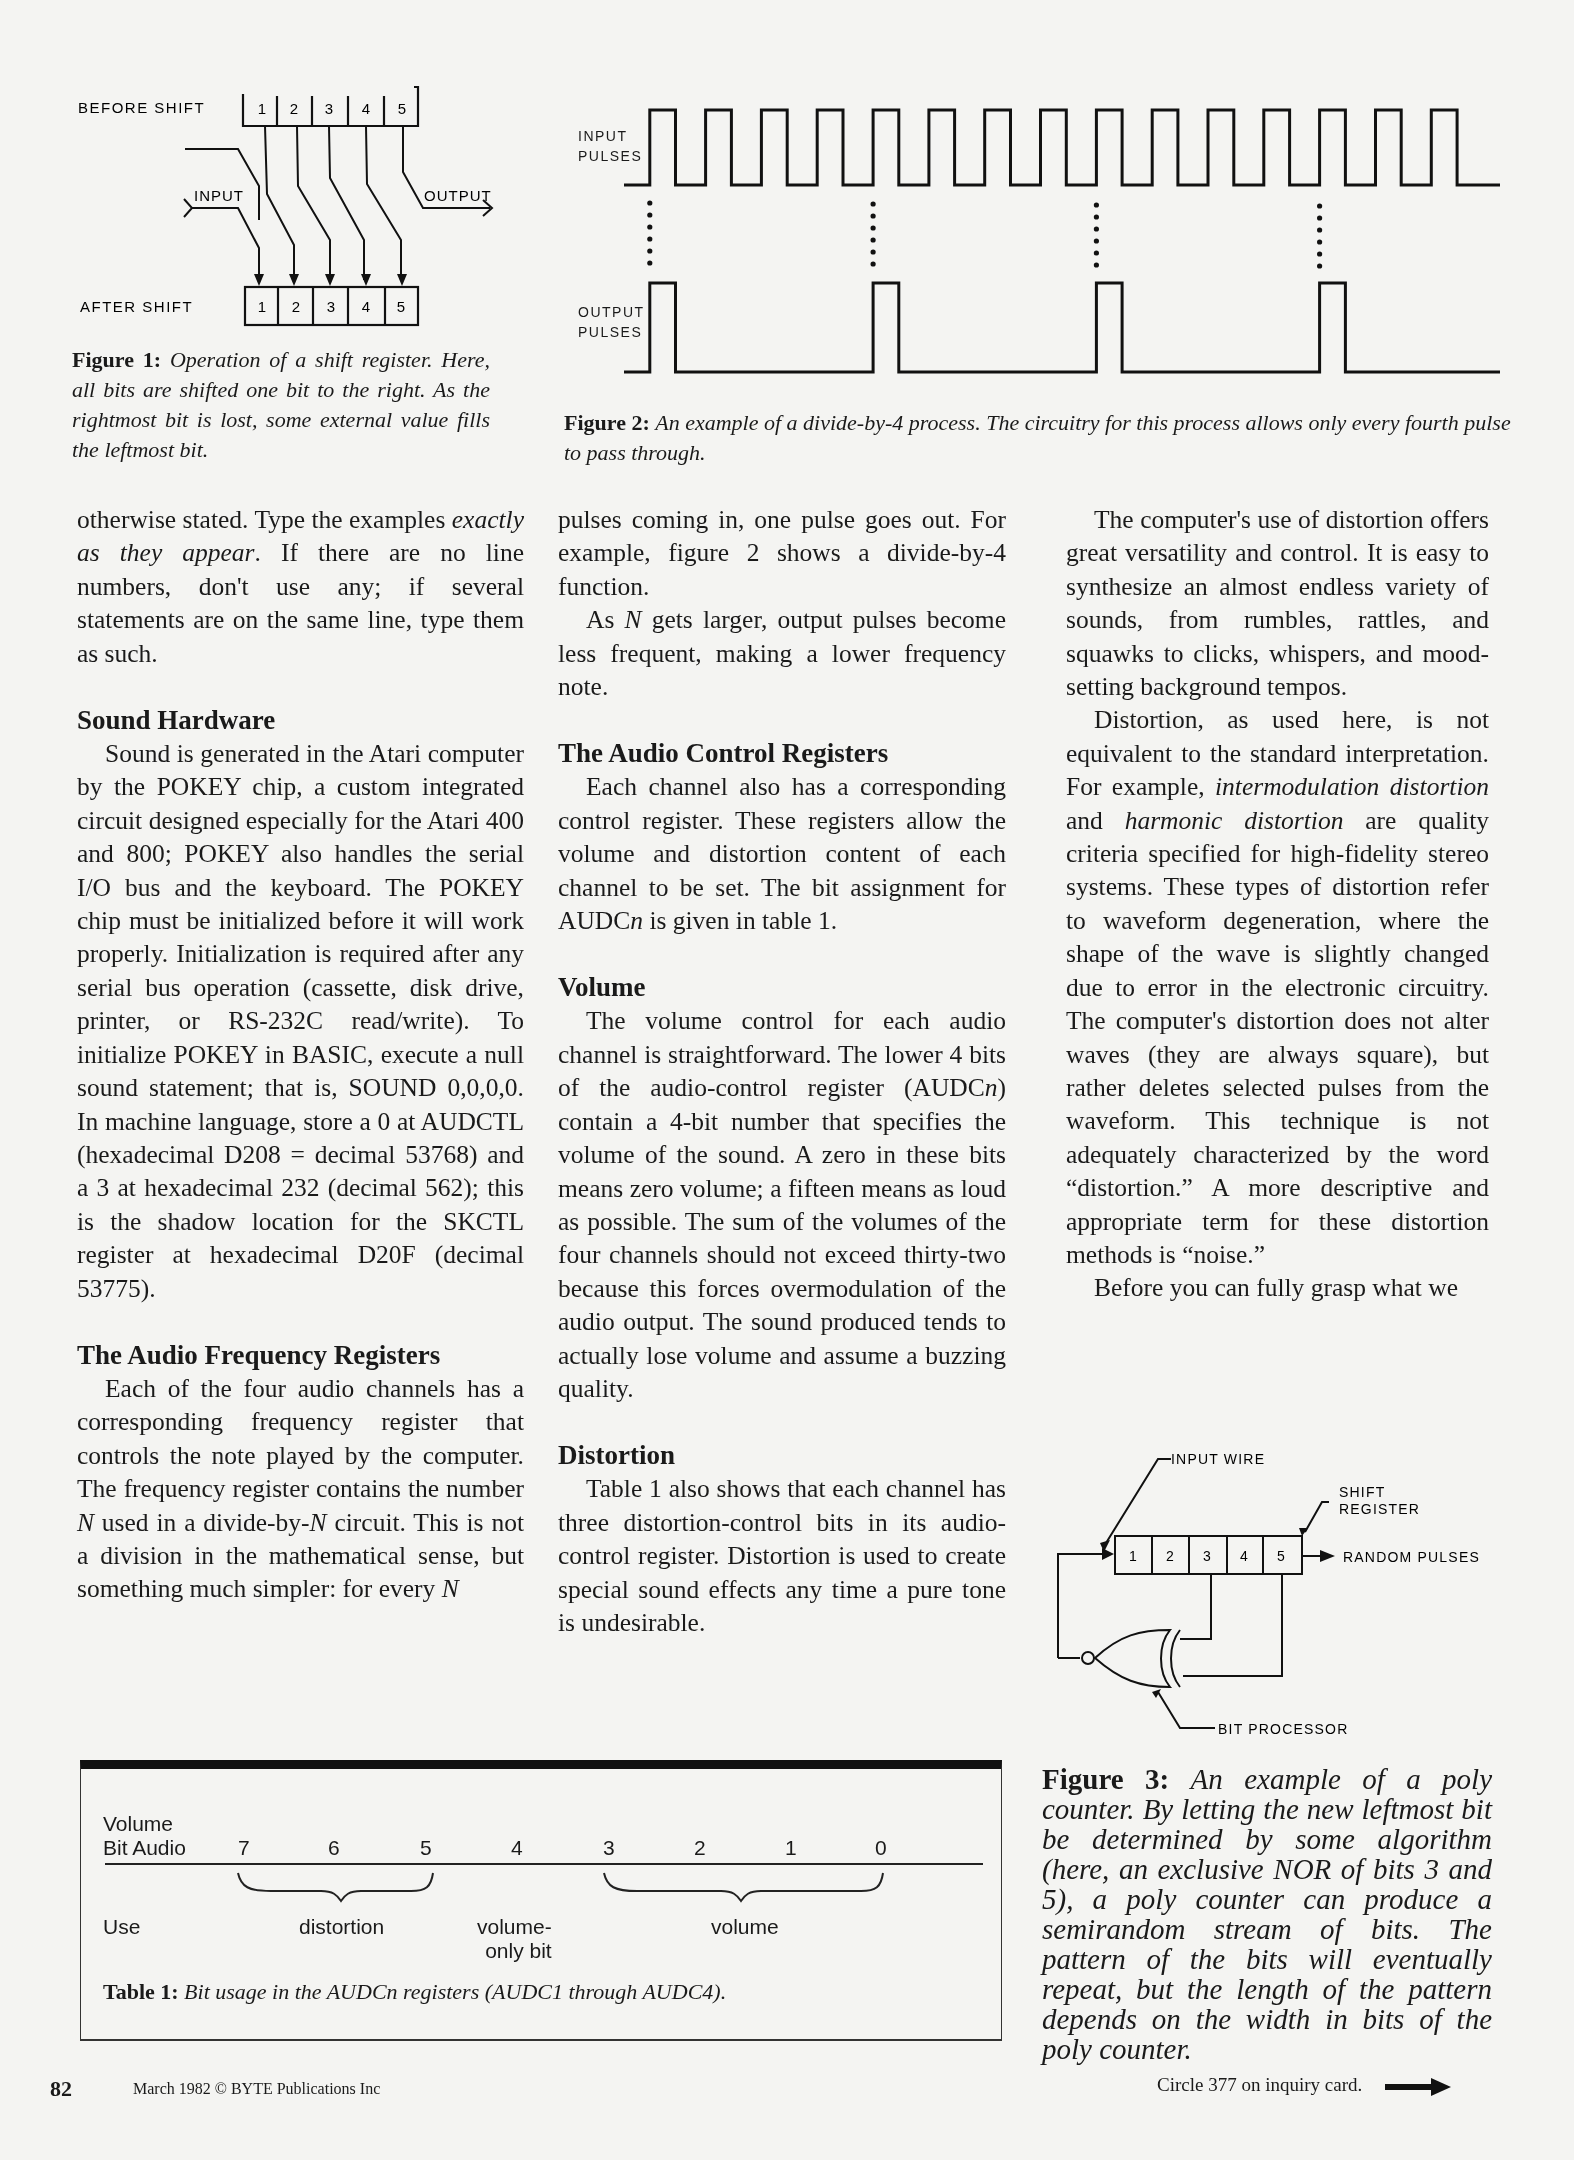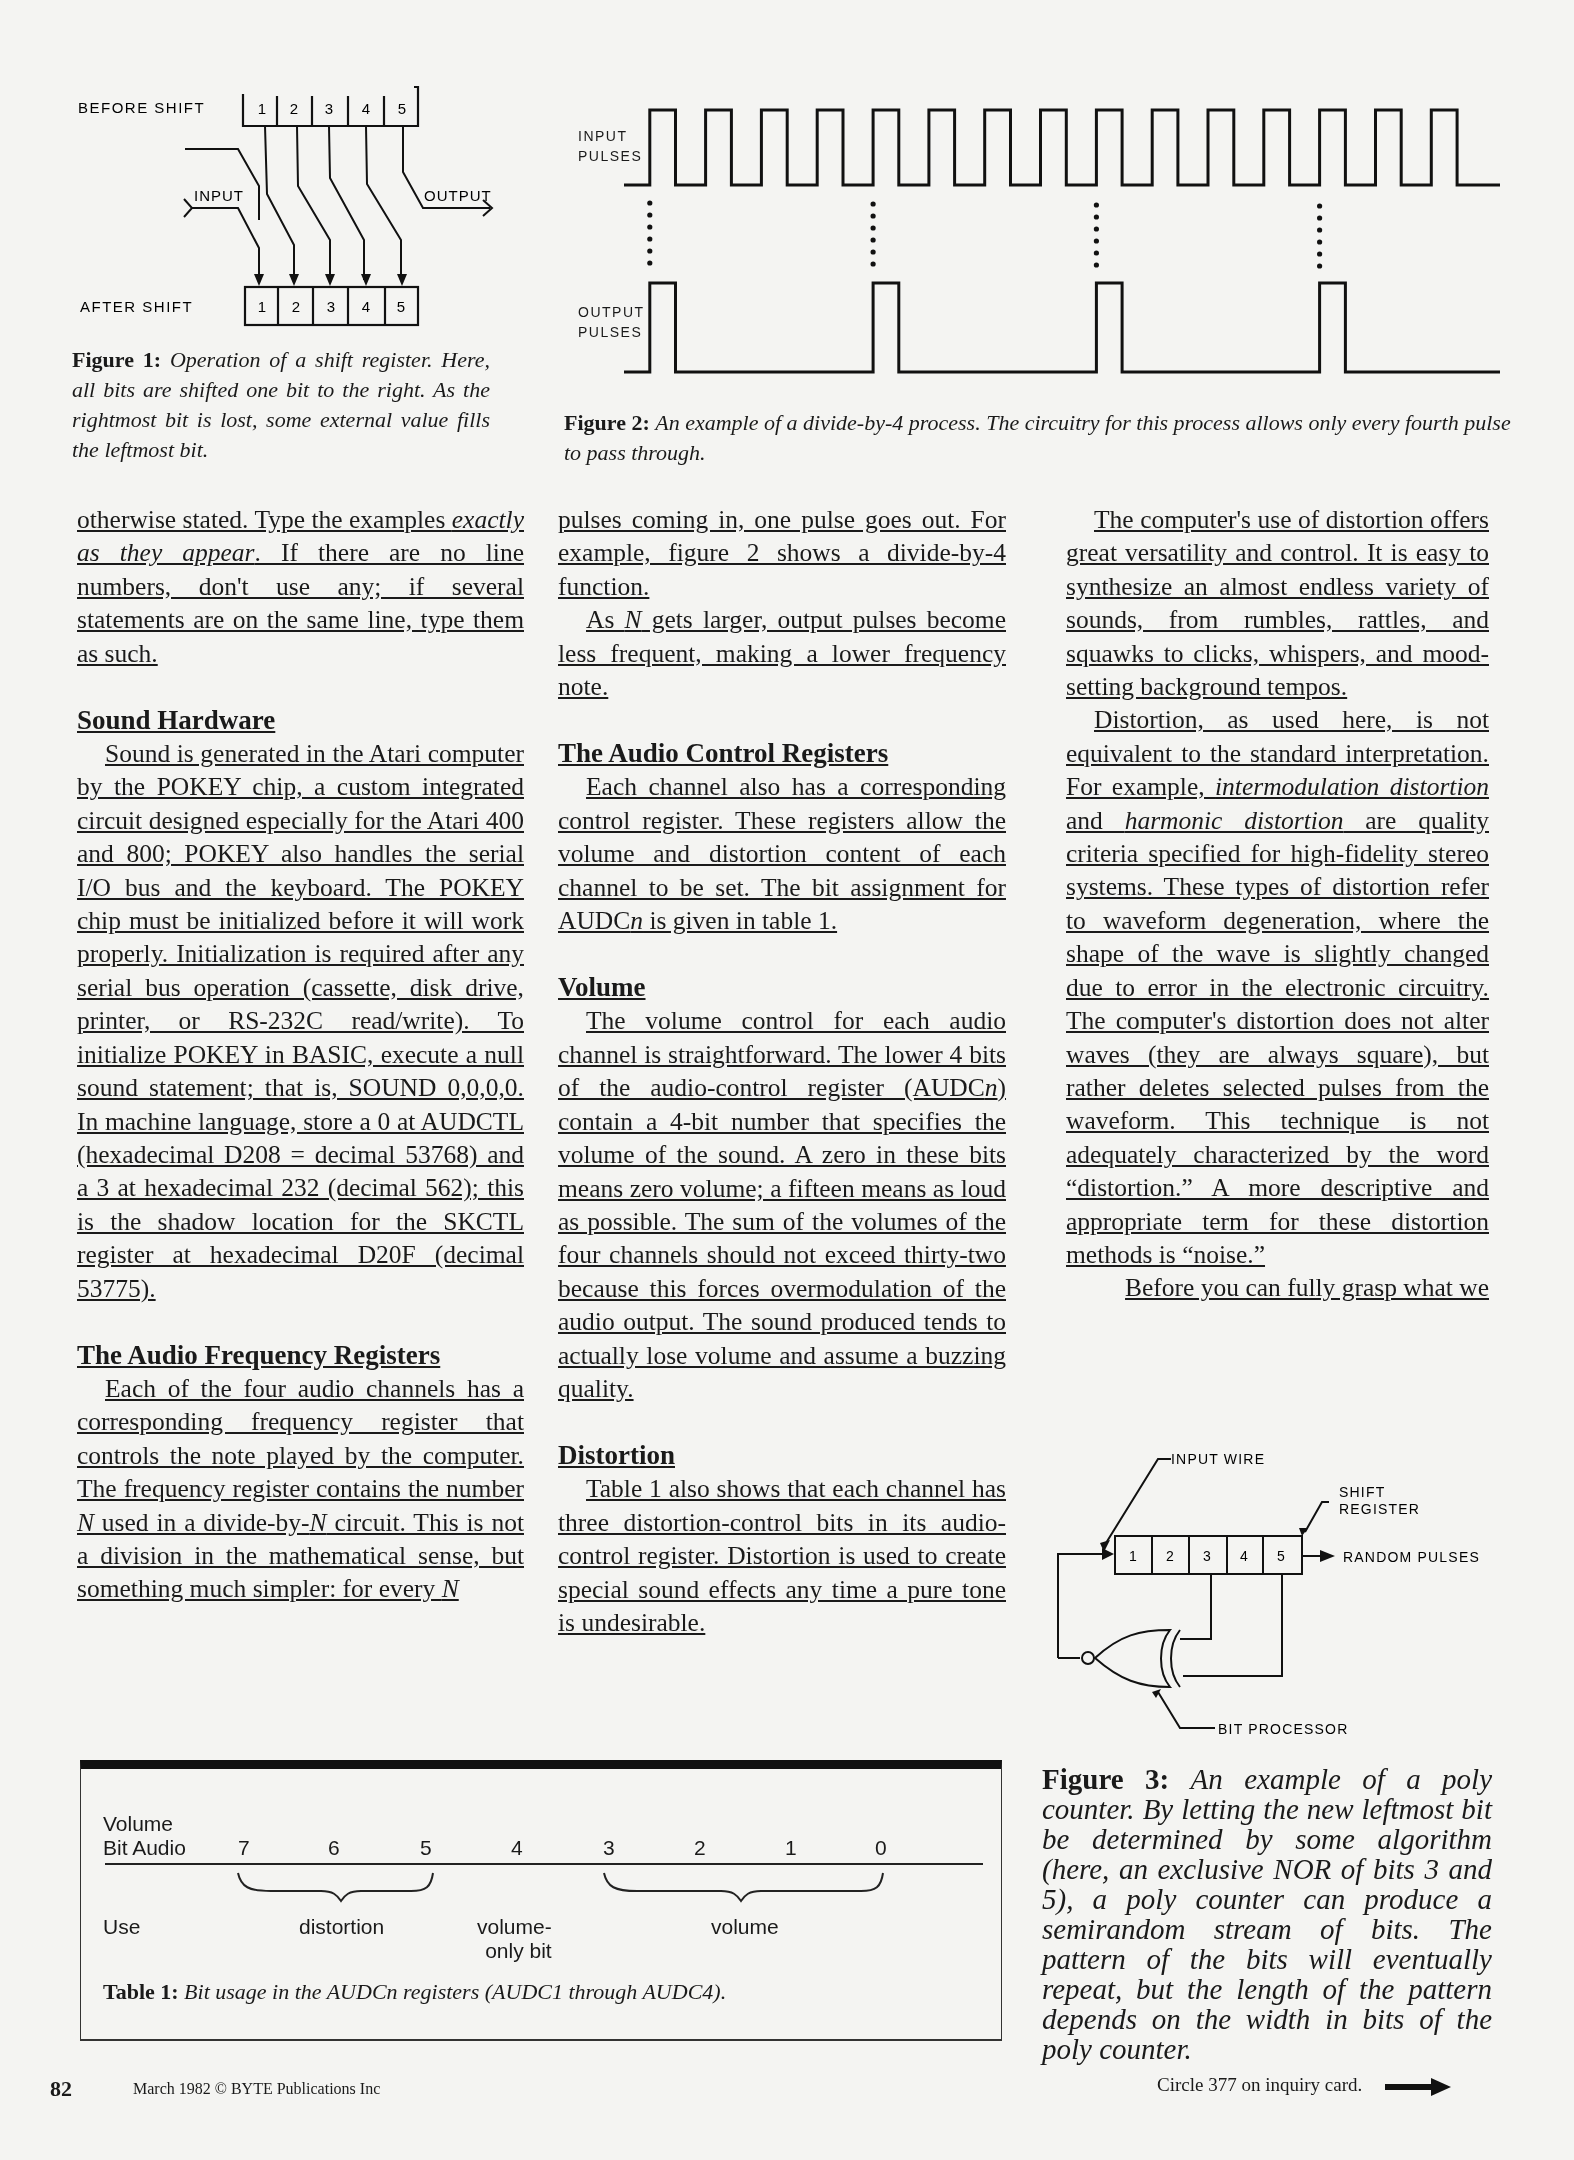--- a/index.html
+++ b/index.html
@@ -4,21 +4,21 @@
 <style>
   html, body { margin: 0; padding: 0; }
   body {
     width: 1574px; height: 2160px; background: #f4f4f2; color: #1a1a1a;
     position: relative; overflow: hidden;
     font-family: "Liberation Serif", "DejaVu Serif", serif;
   }
   .abs { position: absolute; }
   .col {
     position: absolute; font-size: 25.5px; line-height: 33.4px;
-    text-align: justify; hyphens: none; text-decoration: underline;
+    text-align: justify; hyphens: none;
   }
   .col p { margin: 0; text-indent: 0; }
   .col p.ind { text-indent: 28px; }
   .col h2 { margin: 0; font-size: 27px; font-weight: bold; line-height: 34px; }
   .gap { height: 33px; }
   .caption { position: absolute; font-size: 22px; line-height: 30px; text-align: justify; }
   .caption .lbl { font-weight: bold; font-style: normal; }
   .caption .txt { font-style: italic; margin-top: 12px; }
   .diag-label { font-family: "Liberation Sans", sans-serif; font-size: 15px; letter-spacing: 1.5px; }
   svg text { font-family: "Liberation Sans", "DejaVu Sans", sans-serif; }
@@ -162,21 +162,21 @@
   <h2>Volume</h2>
   <p class="ind"><span>The volume control for each audio channel is straightforward. The lower 4 bits of the audio-control register (AUDC</span><em>n</em><span>) contain a 4-bit number that specifies the volume of the sound. A zero in these bits means zero volume; a fifteen means as loud as possible. The sum of the volumes of the four channels should not exceed thirty-two because this forces overmodulation of the audio output. The sound produced tends to actually lose volume and assume a buzzing quality.</span></p>
   <div class="gap"></div>
   <h2>Distortion</h2>
   <p class="ind">Table 1 also shows that each channel has three distortion-control bits in its audio-control register. Distortion is used to create special sound effects any time a pure tone is undesirable.</p>
 </div>
 
 <div class="col" style="left:1066px;top:503px;width:423px;">
   <p class="ind">The computer's use of distortion offers great versatility and control. It is easy to synthesize an almost endless variety of sounds, from rumbles, rattles, and squawks to clicks, whispers, and mood-setting background tempos.</p>
   <p class="ind"><span>Distortion, as used here, is not equivalent to the standard interpretation. For example, </span><em>intermodulation distortion</em><span> and </span><em>harmonic distortion</em><span> are quality criteria specified for high-fidelity stereo systems. These types of distortion refer to waveform degeneration, where the shape of the wave is slightly changed due to error in the electronic circuitry. The computer's distortion does not alter waves (they are always square), but rather deletes selected pulses from the waveform. This technique is not adequately characterized by the word “distortion.” A more descriptive and appropriate term for these distortion methods is “noise.”</span></p>
-  <p class="ind" style="text-align:right;">Before you can fully grasp what we</p>
+  <p class="ind" style="text-align:left;">Before you can fully grasp what we</p>
 </div>
 
 <div class="abs" style="left:1040px;top:1430px;width:520px;height:320px;">
   <svg width="520" height="320">
     <g fill="none" stroke="#111" stroke-width="2">
       <rect x="75" y="106" width="187" height="38"></rect>
       <line x1="112" y1="106" x2="112" y2="144"></line>
       <line x1="149" y1="106" x2="149" y2="144"></line>
       <line x1="187" y1="106" x2="187" y2="144"></line>
       <line x1="223" y1="106" x2="223" y2="144"></line>

